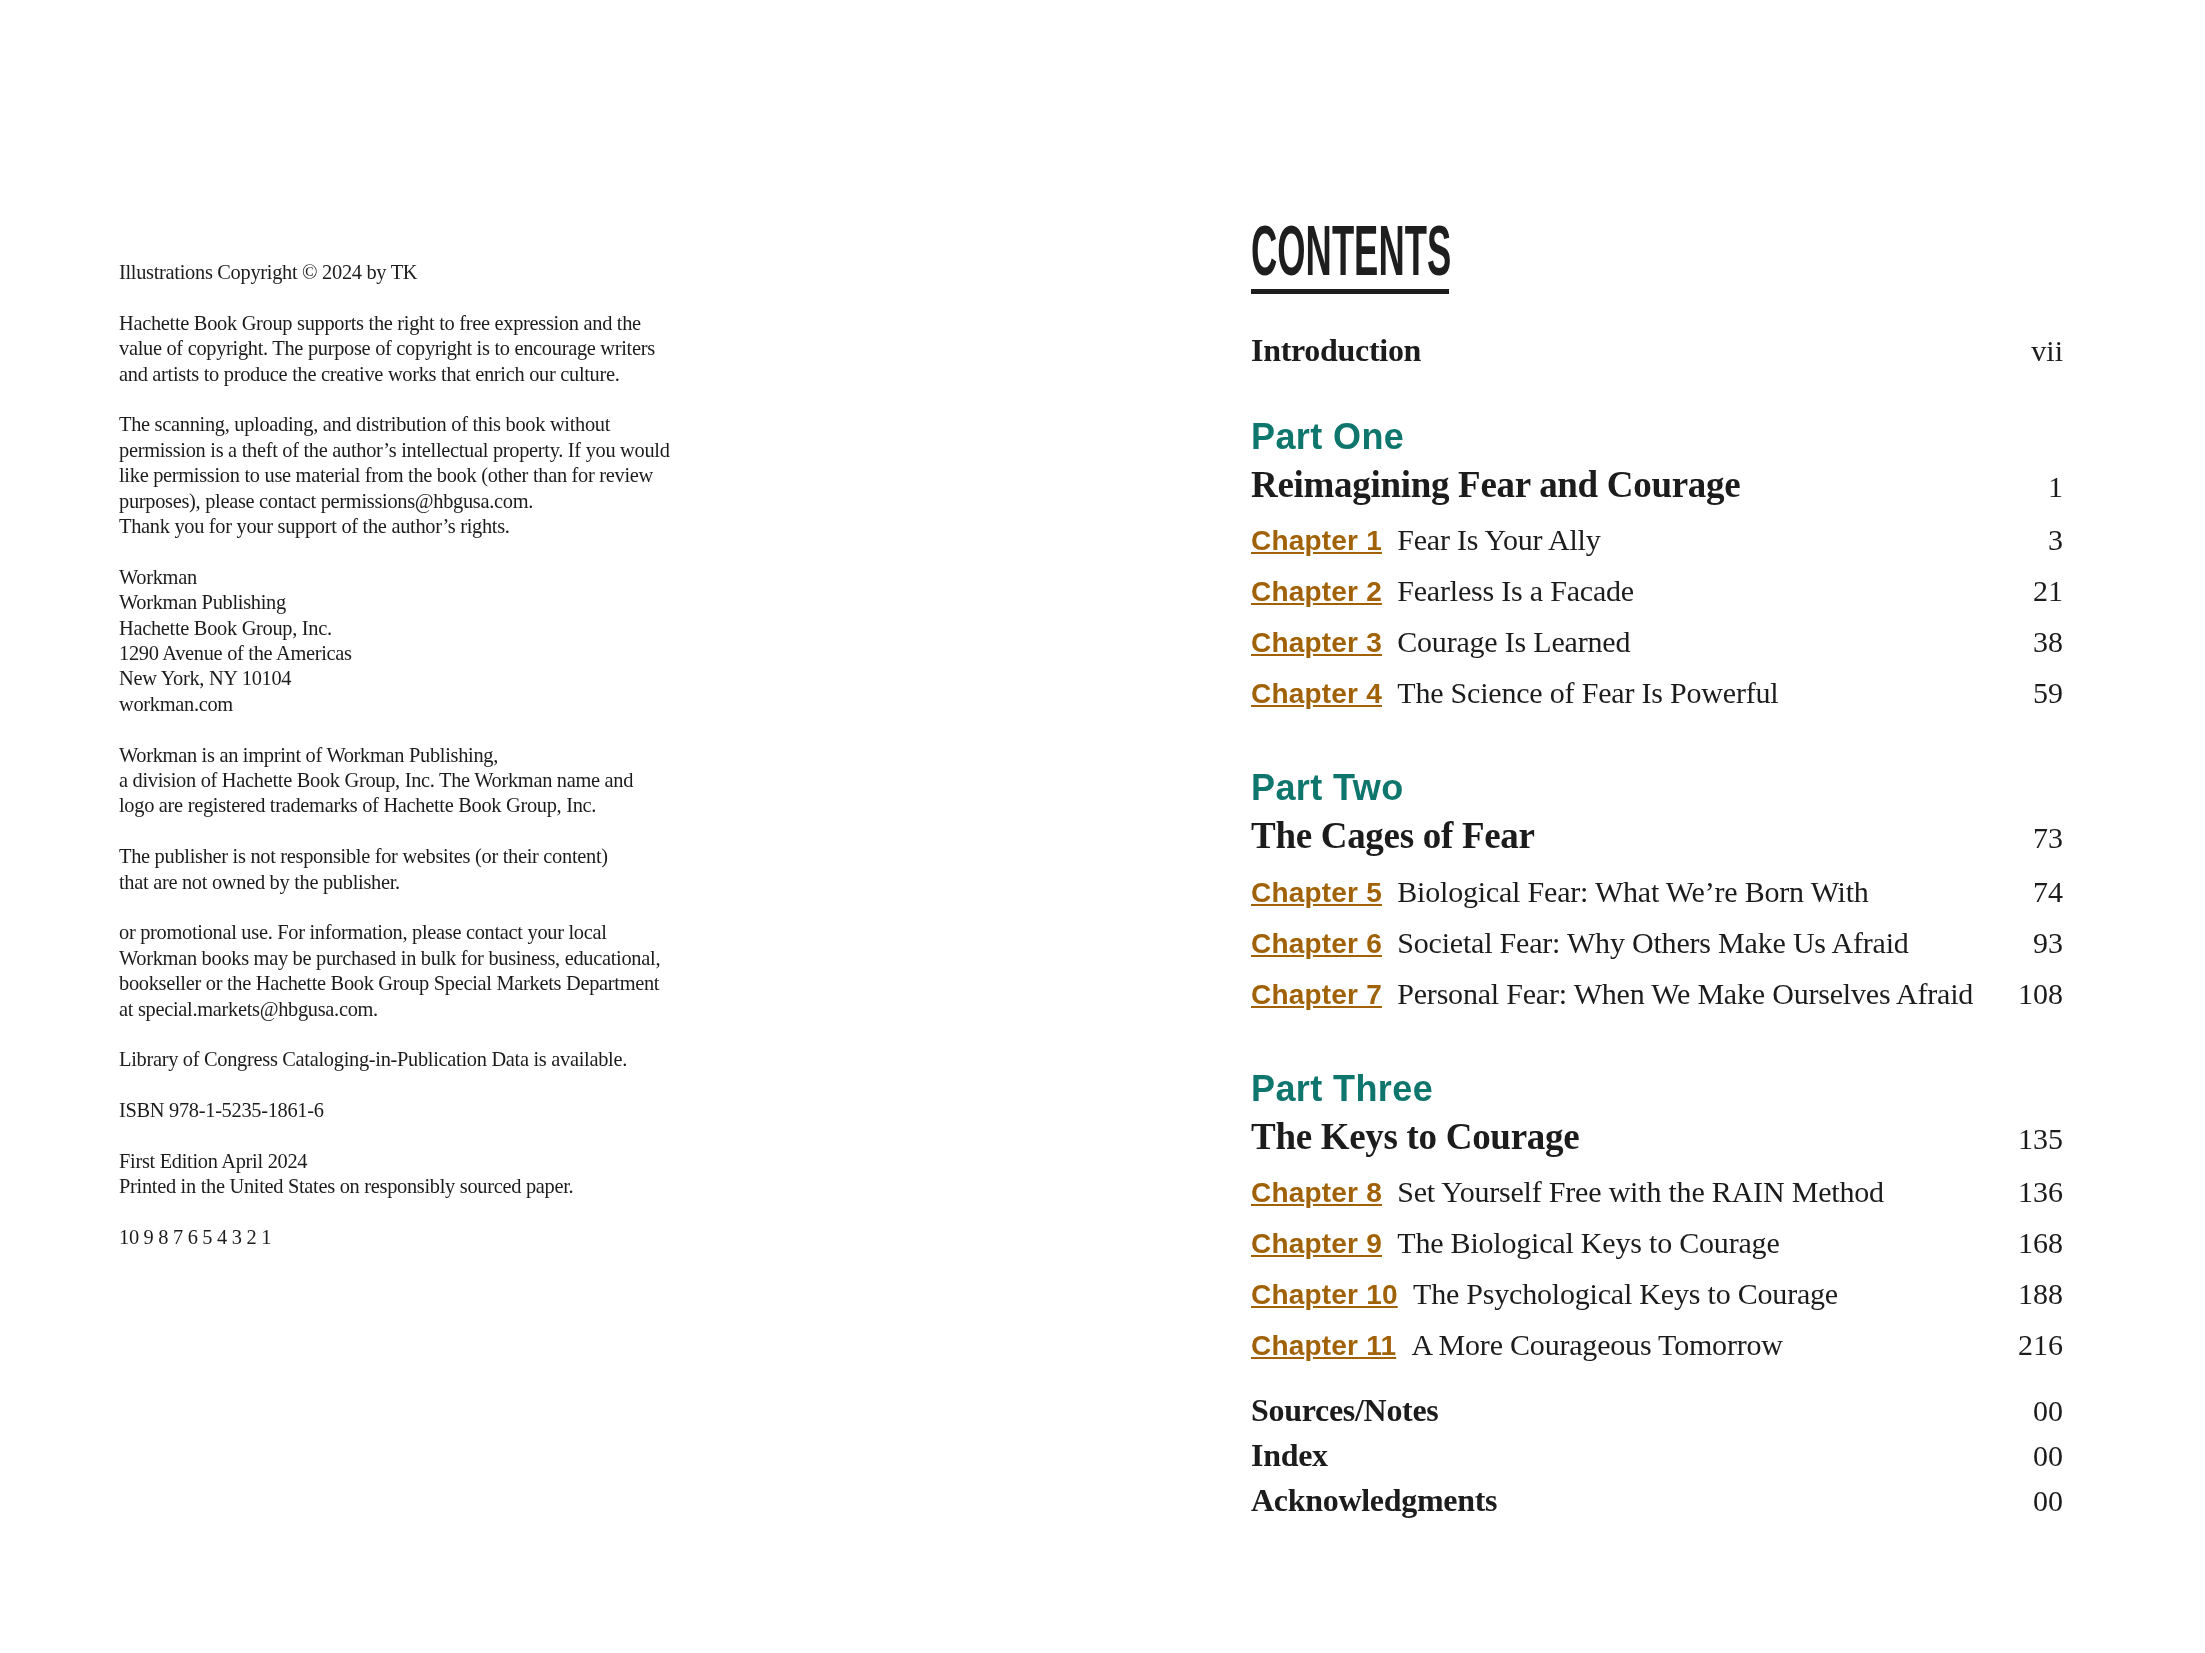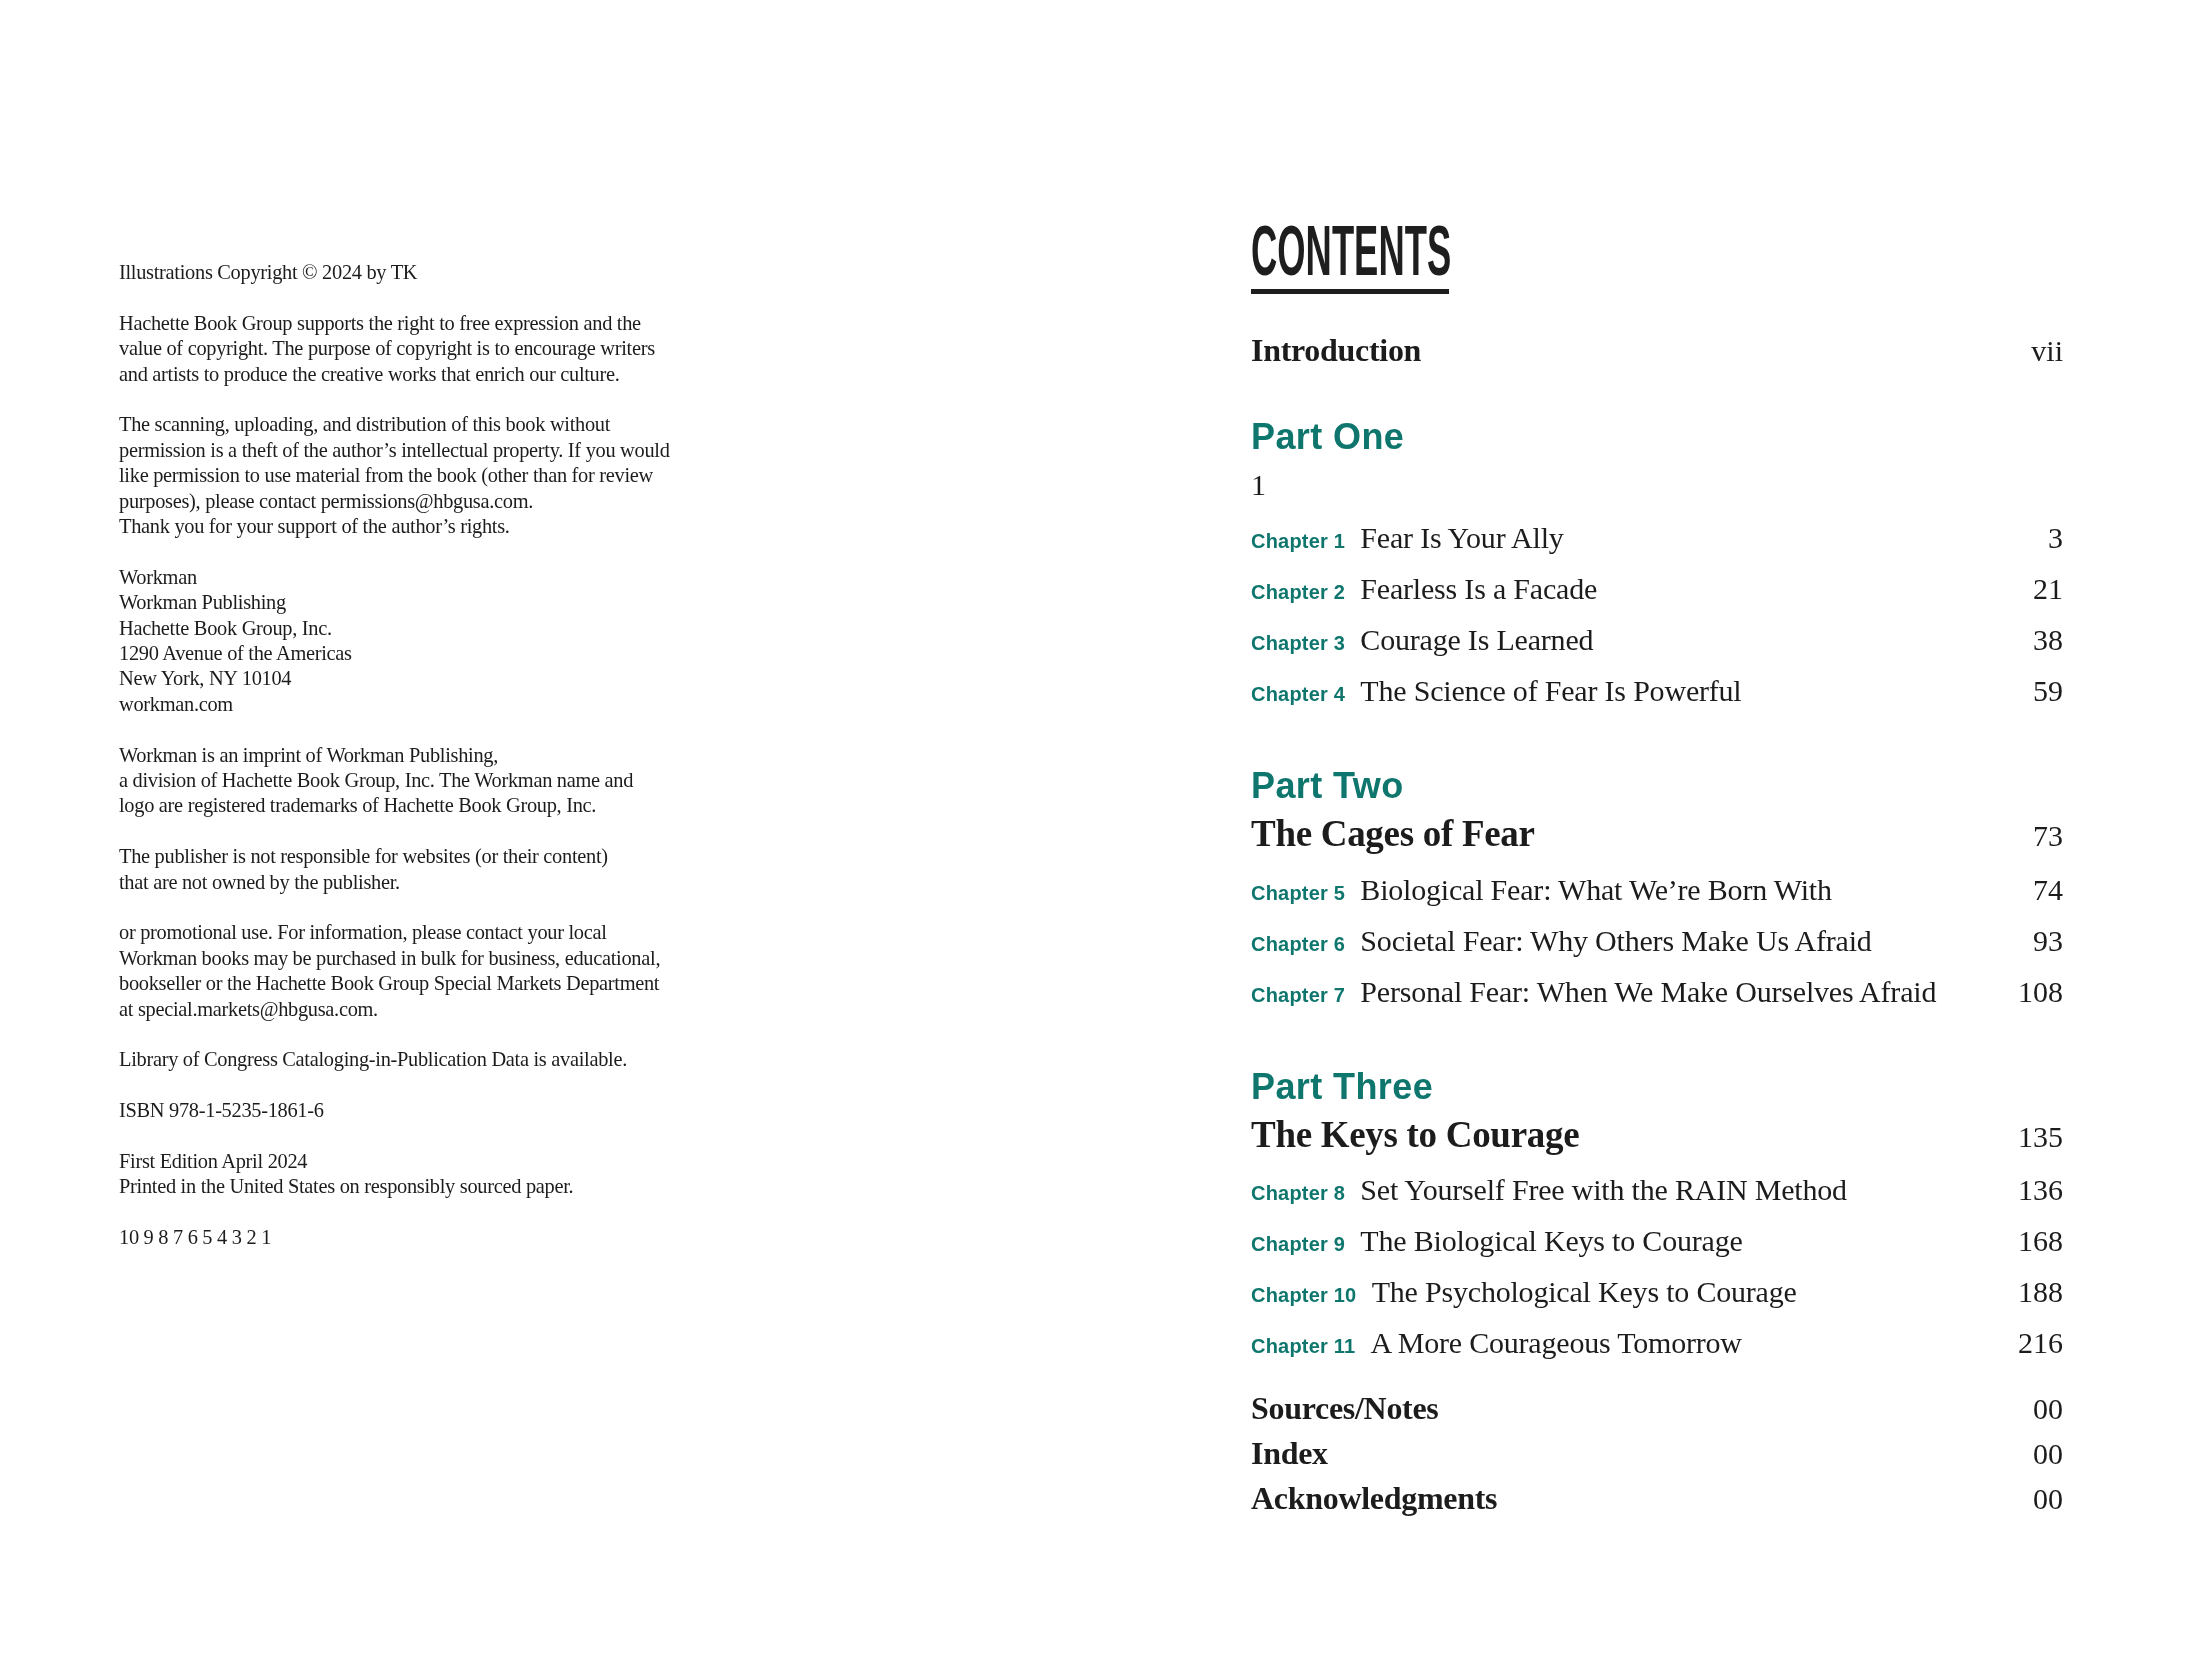--- a/index.html
+++ b/index.html
@@ -43,21 +43,21 @@
   .part{margin-top:47px;}
   .part-label{
     font-family:"Liberation Sans", sans-serif;font-weight:600;
     font-size:36px;line-height:39px;color:#0f766e;letter-spacing:0.4px;
   }
   .part-title-row{margin-top:6px;}
   .part-title{font-weight:bold;font-size:37px;letter-spacing:-0.3px;}
   .chapters{margin-top:8.5px;}
   .ch-label{
     font-family:"Liberation Sans", sans-serif;font-weight:600;
-    font-size:20px;color:#0f766e;margin-right:15.3px;letter-spacing:0.2px;
+    font-size:28px;color:#a16207;margin-right:15.3px;letter-spacing:0.2px;text-decoration:underline;
   }
   .ch-title{font-size:30px;letter-spacing:-0.2px;}
   .backmatter{margin-top:15px;}
 </style>
 </head>
 <body>
 
 <div>
 
   <section class="page-left">
@@ -120,20 +120,21 @@
     <h1 class="contents-title">CONTENTS</h1>
     <div class="rule"></div>
     <div id="toc">
         <div class="toc-row intro-row">
           <span class="intro-label">Introduction</span>
           <span class="pg">vii</span>
         </div>
         <div class="part">
           <div class="part-label">Part One</div>
           <div class="toc-row part-title-row">
+            <span class="part-title">Reimagining Fear and Courage</span>
             <span class="pg">1</span>
           </div>
           <div class="chapters">
             <div class="toc-row chapter-row">
               <span class="ch-left"><span class="ch-label">Chapter 1</span><span class="ch-title">Fear Is Your Ally</span></span>
               <span class="pg">3</span>
             </div>
             <div class="toc-row chapter-row">
               <span class="ch-left"><span class="ch-label">Chapter 2</span><span class="ch-title">Fearless Is a Facade</span></span>
               <span class="pg">21</span>

